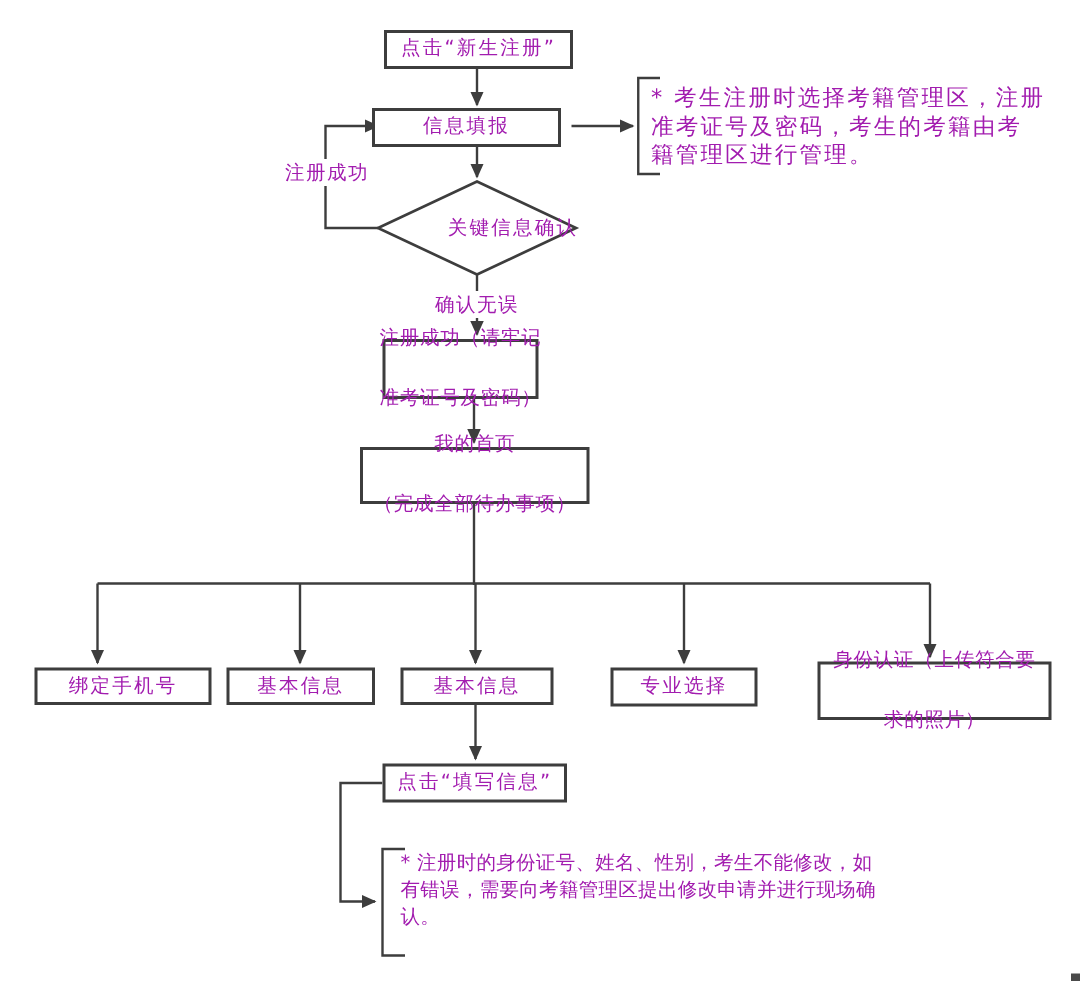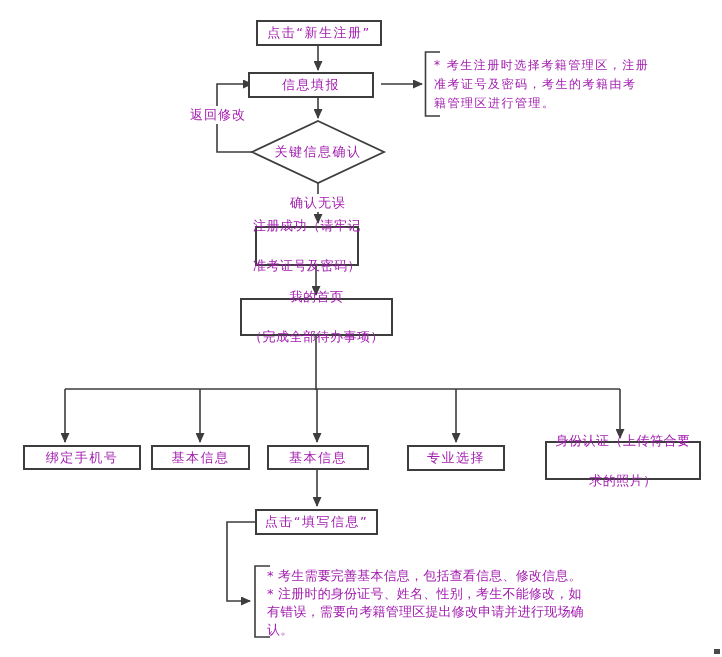--- a/index.html
+++ b/index.html
@@ -39,27 +39,28 @@
     z-index:3;
     white-space:nowrap;
   }
   .diamond-label{
     position:absolute;
     transform:translate(-50%,-50%);
     font-size:13px;
     letter-spacing:1.5px;
     z-index:2;
     white-space:nowrap;
+    margin-left:24px;
   }
   .note{
     position:absolute;
     z-index:2;
     white-space:nowrap;
   }
-  .note-1{font-size:12px;line-height:19px;letter-spacing:1.5px;}
+  .note-1{font-size:15px;line-height:19px;letter-spacing:1.5px;}
   .note-2{font-size:13px;line-height:18px;letter-spacing:0.2px;}
   .corner-mark{
     position:absolute;
     left:714px;top:649px;
     width:6px;height:5px;
     background:#4a4a4a;
     z-index:2;
   }
 </style>
 </head>
@@ -98,21 +99,21 @@
   <div class="box" style="left:256px;top:20px;width:126px;height:26px">
     <div>点击“新生注册”</div>
   </div>
 
   <div class="box" style="left:248px;top:72px;width:126px;height:26px">
     <div>信息填报</div>
   </div>
 
   <div class="diamond-label" style="left:318px;top:152px">关键信息确认</div>
 
-  <div class="edge-label" style="left:218px;top:115px">返回修改</div>
+  <div class="edge-label" style="left:218px;top:115px">注册成功</div>
 
   <div class="edge-label" style="left:318px;top:203px">确认无误</div>
 
   <div class="box two" style="left:255px;top:226px;width:104px;height:40px">
     <div>注册成功（请牢记</div>
     <div>准考证号及密码）</div>
   </div>
 
   <div class="box two" style="left:240px;top:298px;width:153px;height:38px">
     <div>我的首页</div>
@@ -144,21 +145,20 @@
     <div>点击“填写信息”</div>
   </div>
 
   <div class="note note-1" style="left:434px;top:56px">
     <div>* 考生注册时选择考籍管理区，注册</div>
     <div>准考证号及密码，考生的考籍由考</div>
     <div>籍管理区进行管理。</div>
   </div>
 
   <div class="note note-2" style="left:267px;top:567px">
-    <div>* 考生需要完善基本信息，包括查看信息、修改信息。</div>
     <div>* 注册时的身份证号、姓名、性别，考生不能修改，如</div>
     <div>有错误，需要向考籍管理区提出修改申请并进行现场确</div>
     <div>认。</div>
   </div>
 
   <div class="corner-mark"></div>
 
 </div>
 
 </body></html>

